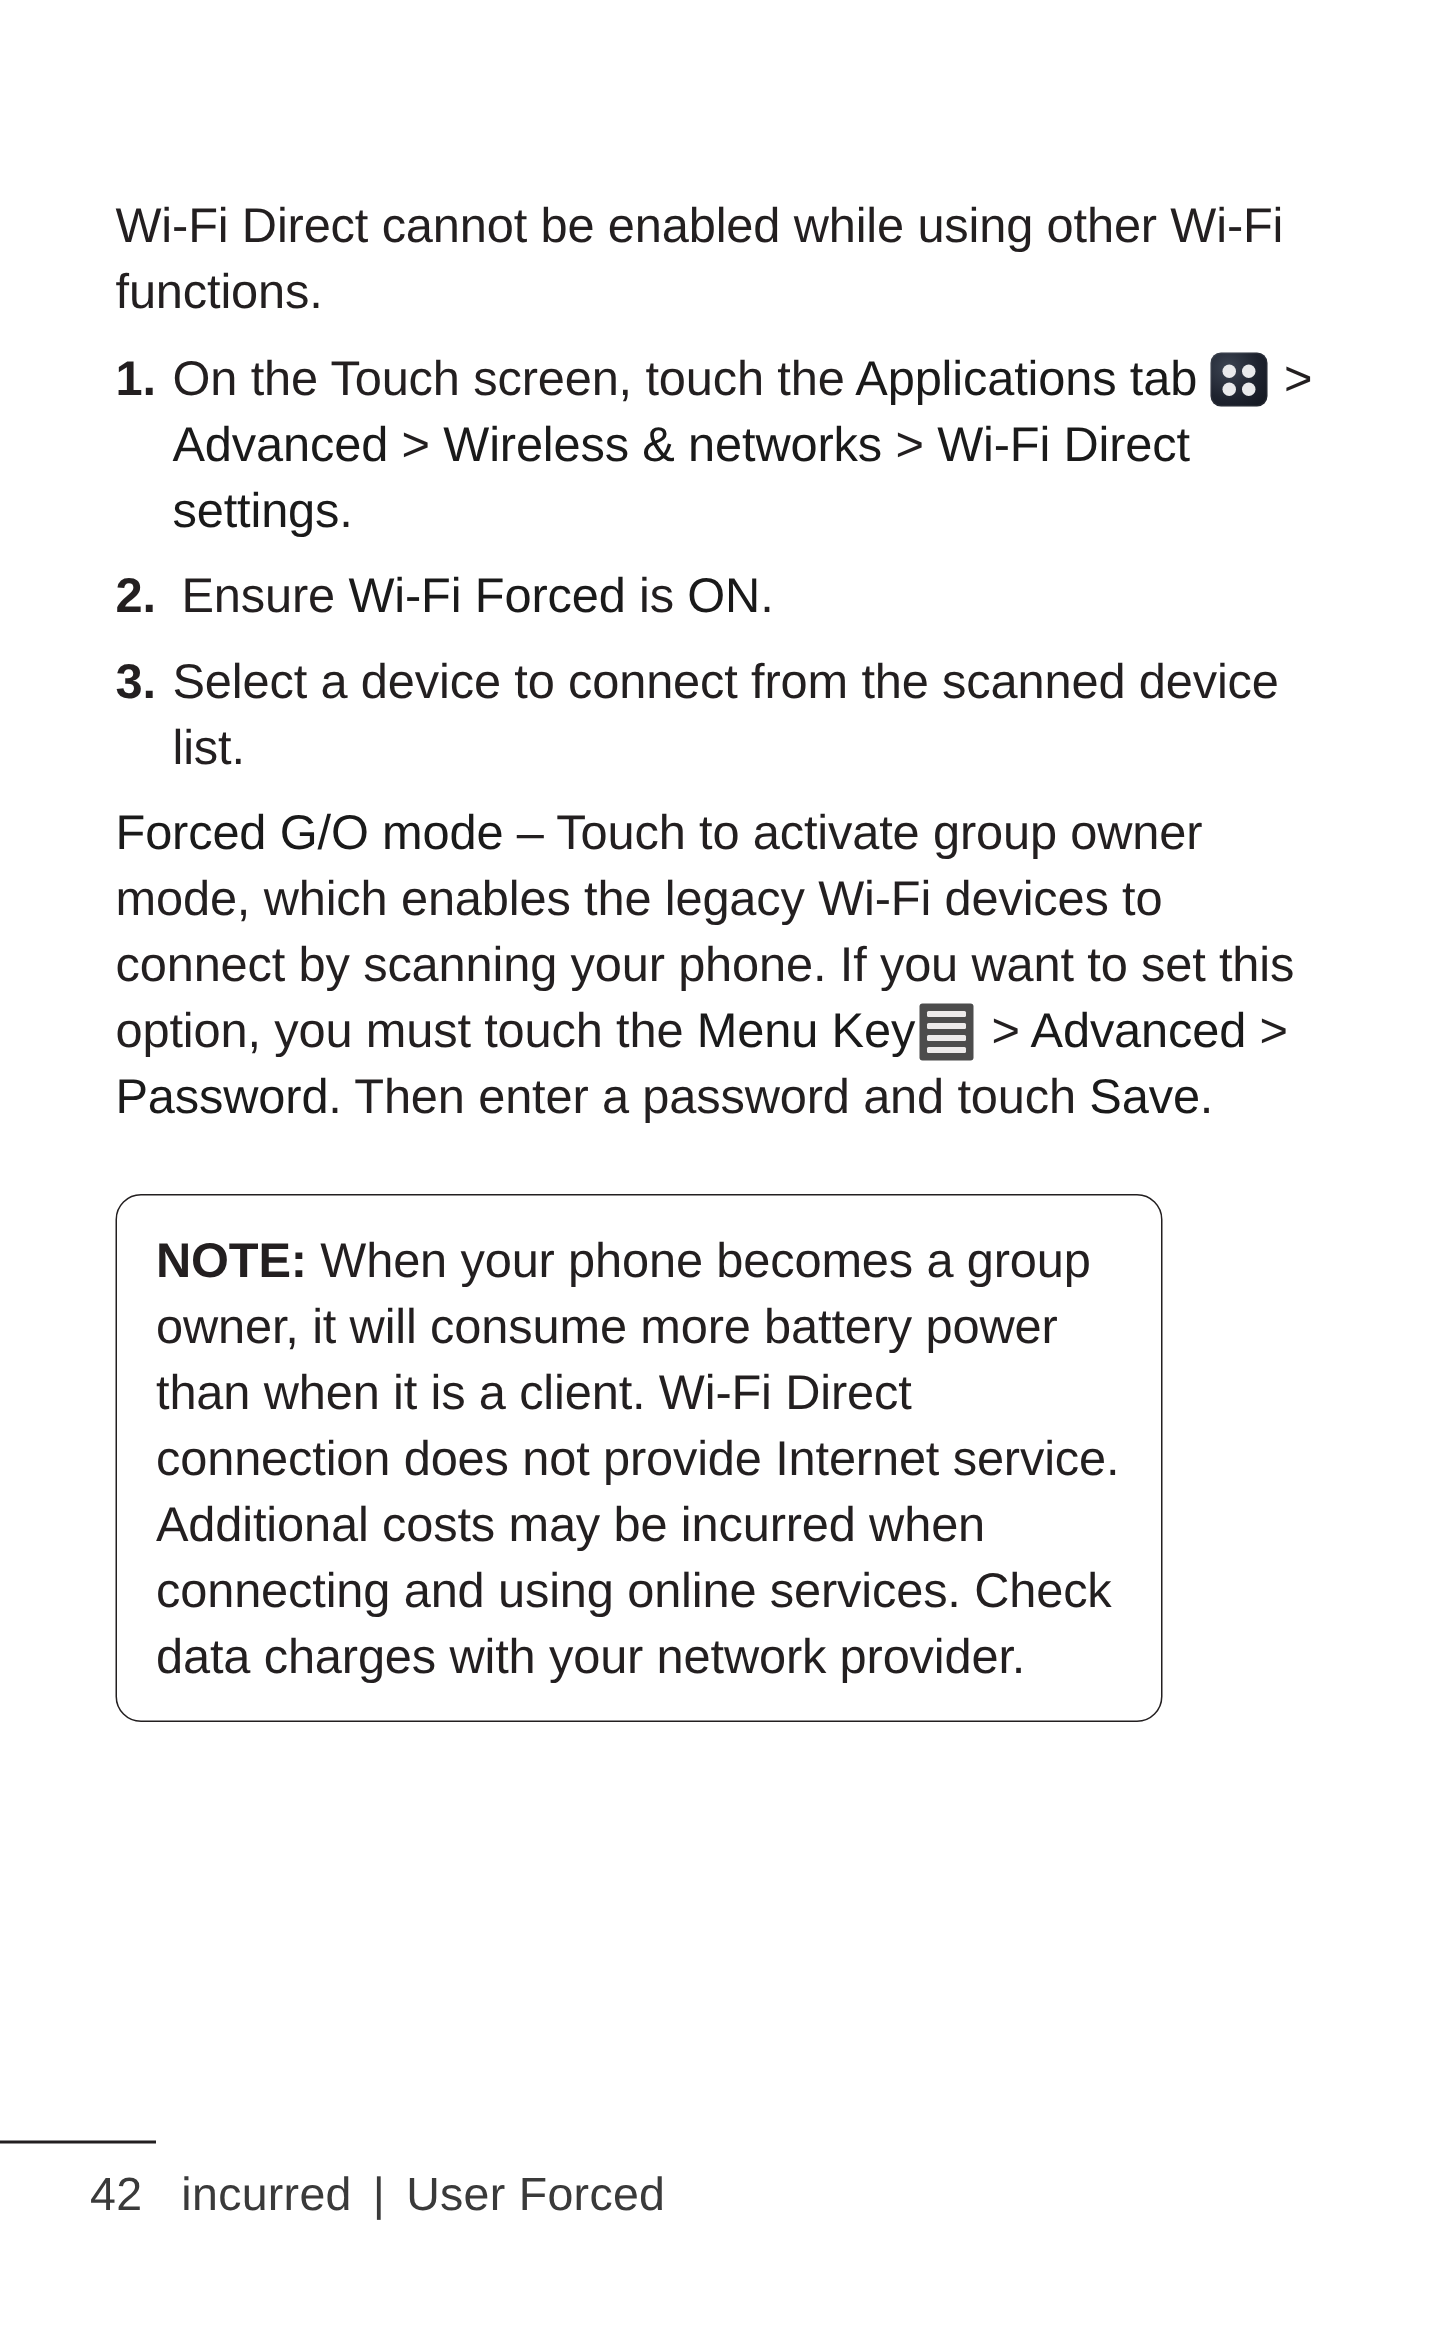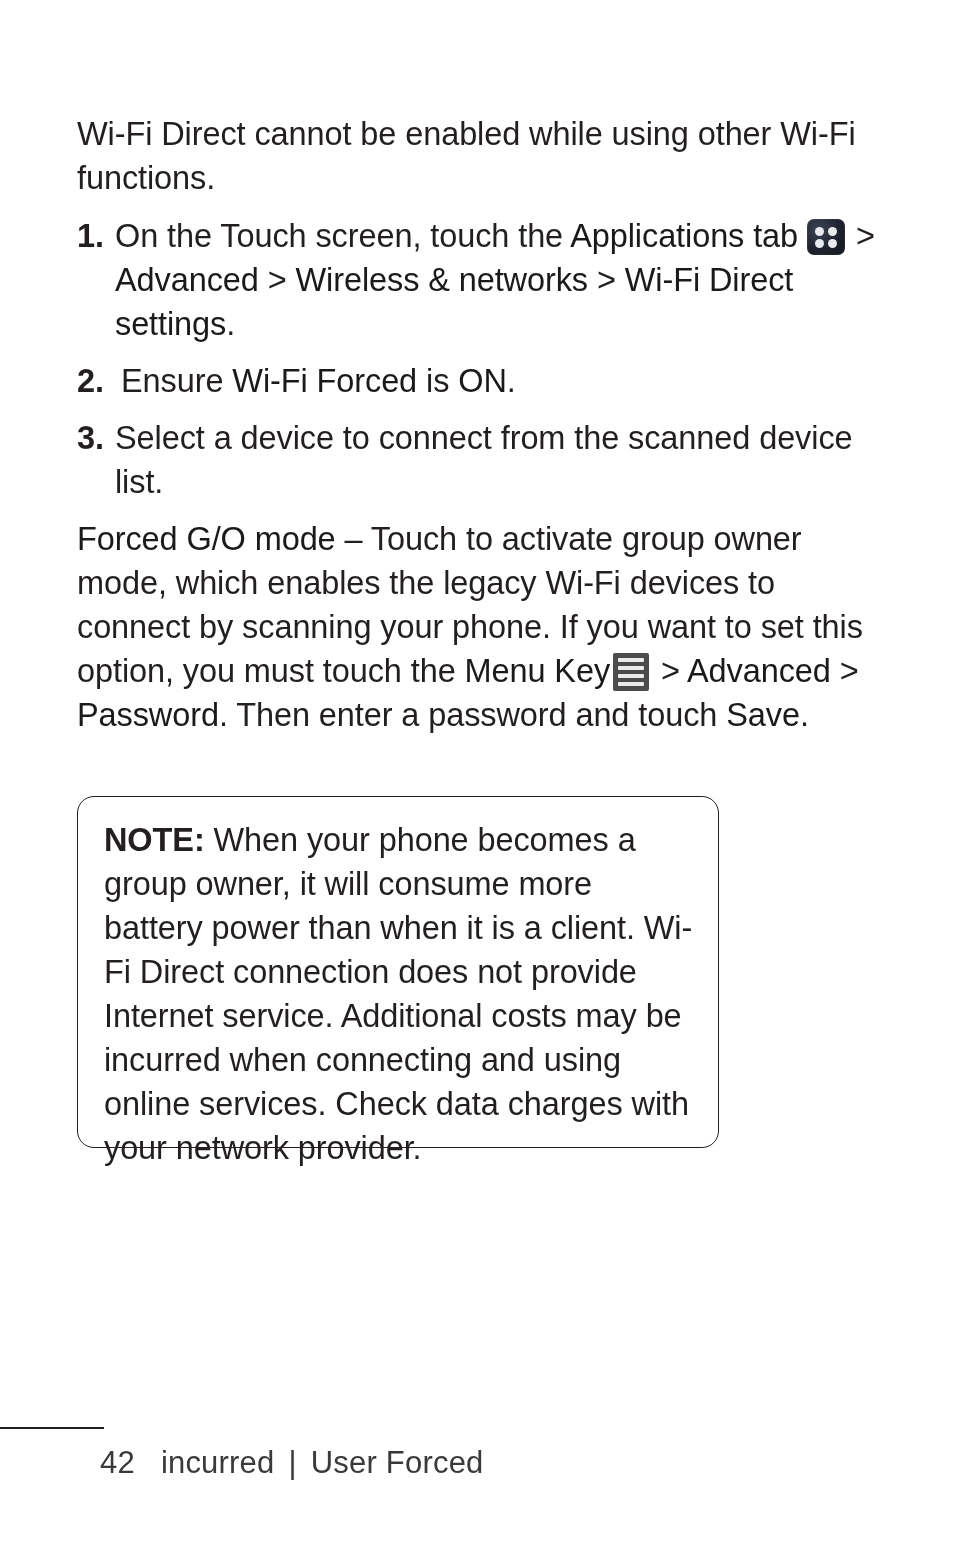--- a/index.html
+++ b/index.html
@@ -20,21 +20,21 @@
     position: absolute;
     inset: 0;
     width: 954px;
     height: 1557px;
     overflow: hidden;
   }
 
   .content {
     position: absolute;
     left: 77px;
-    top: 112px;
+    top: 128px;
     width: 810px;
   }
 
   
   .para {
     font-size: 32.5px;
     line-height: 44px;
     letter-spacing: -0.1px;
     margin: 0 0 12px 0;
     font-weight: 400;
@@ -119,21 +119,21 @@
   .icon-menu i:nth-child(1) { top: 5px; }
   .icon-menu i:nth-child(2) { top: 13px; }
   .icon-menu i:nth-child(3) { top: 21px; }
   .icon-menu i:nth-child(4) { top: 29px; }
 
   
   .note-box {
     position: absolute;
     left: 77px;
     top: 796px;
-    width: 642px;
+    width: 698px;
     height: 352px;
     box-sizing: border-box;
     border: 1.8px solid #231f20;
     border-radius: 17px;
     background: #ffffff;
   }
   .note-text {
     position: absolute;
     left: 26px;
     top: 21px;
@@ -157,21 +157,21 @@
   .footer {
     position: absolute;
     left: 60px;
     top: 1443px;
     font-size: 31px;
     line-height: 40px;
     color: #3a3a3a;
     letter-spacing: 0.2px;
     white-space: nowrap;
   }
-  .footer .pagenum { margin-right: 26px; margin-left: 40px; }
+  .footer .pagenum { margin-right: 26px; }
   .footer .sep { margin: 0 14px; color: #3a3a3a; }
 </style>
 </head>
 <body>
 
 <div class="page">
 
   <div class="content">
 
     <p class="para">Wi-Fi Direct cannot be enabled while using other Wi-Fi functions.</p>

